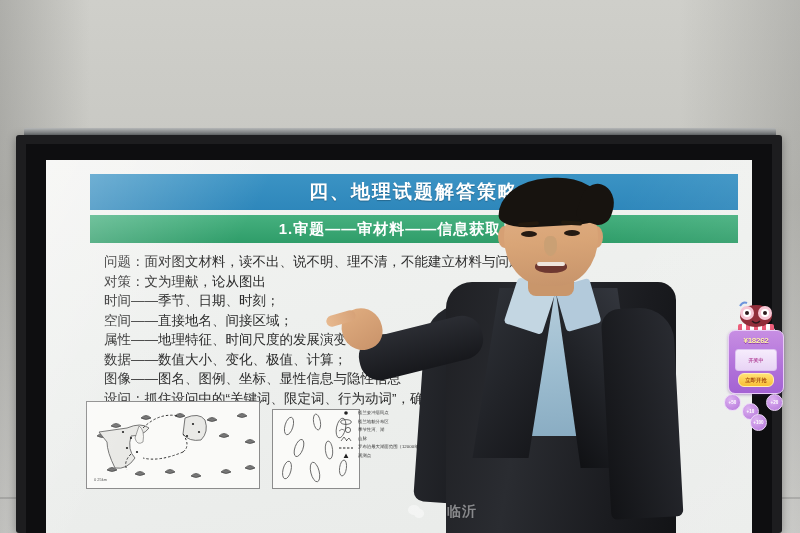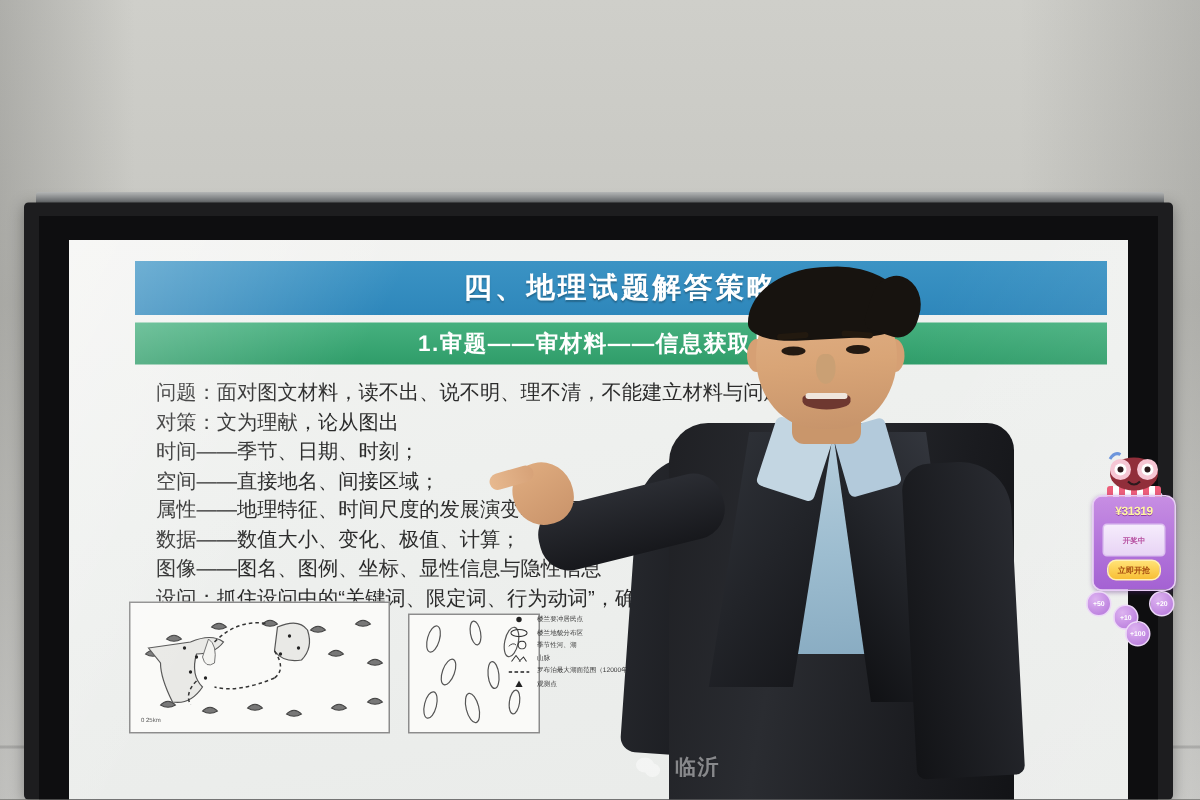--- a/index.html
+++ b/index.html
@@ -236,21 +236,21 @@
   .bub{
     position:absolute;border-radius:50%;
     display:flex;align-items:center;justify-content:center;
     font-size:4.6px;color:#ffffff;font-weight:bold;
     background:radial-gradient(circle at 35% 30%,#dcb4ee,#b074d6);
     border:1px solid #ecd8f7;
   }
 
   
   #watermark{
-    position:absolute;left:424px;top:503px;display:flex;align-items:center;gap:9px;
+    position:absolute;left:408px;top:503px;display:flex;align-items:center;gap:22px;
     opacity:.45;
     text-align:center;
   }
   #watermark .wm-txt{color:#ffffff;font-size:14px;font-weight:bold;letter-spacing:1px;
     text-shadow:0 0 2px rgba(0,0,0,.25);}
   .wechat{width:17px;height:14px;position:relative;}
   .wechat .b1,.wechat .b2{position:absolute;background:#ffffff;border-radius:50%;}
   .wechat .b1{left:0;top:0;width:12px;height:10px;}
   .wechat .b2{left:6px;top:4px;width:10px;height:9px;}
 
@@ -505,21 +505,21 @@
         <circle cx="31" cy="13" r="7" fill="#f4c7d4"></circle>
         <circle cx="13" cy="13" r="4" fill="#fff"></circle>
         <circle cx="31" cy="13" r="4" fill="#fff"></circle>
         <circle cx="13" cy="13" r="2" fill="#2b1a1d"></circle>
         <circle cx="31" cy="13" r="2" fill="#2b1a1d"></circle>
         <path d="M18 21 q4 4 8 0" stroke="#2b1a1d" fill="none" stroke-width="1.4"></path>
         <path d="M6 6 q3-5 7-3" stroke="#6f95d8" stroke-width="2" fill="none"></path>
       </svg>
     </div>
     <div class="promo-card">
-      <div class="promo-amount">¥31319</div>
+      <div class="promo-amount">¥18262</div>
       <div class="promo-slot">
         <span>开奖中</span>
       </div>
       <div class="promo-btn">
         <span>立即开抢</span>
       </div>
     </div>
     <div class="promo-bubbles">
       <div class="bub" style="left:2px;top:2px;width:15px;height:15px;">+50</div>
       <div class="bub" style="left:44px;top:2px;width:15px;height:15px;">+20</div>

